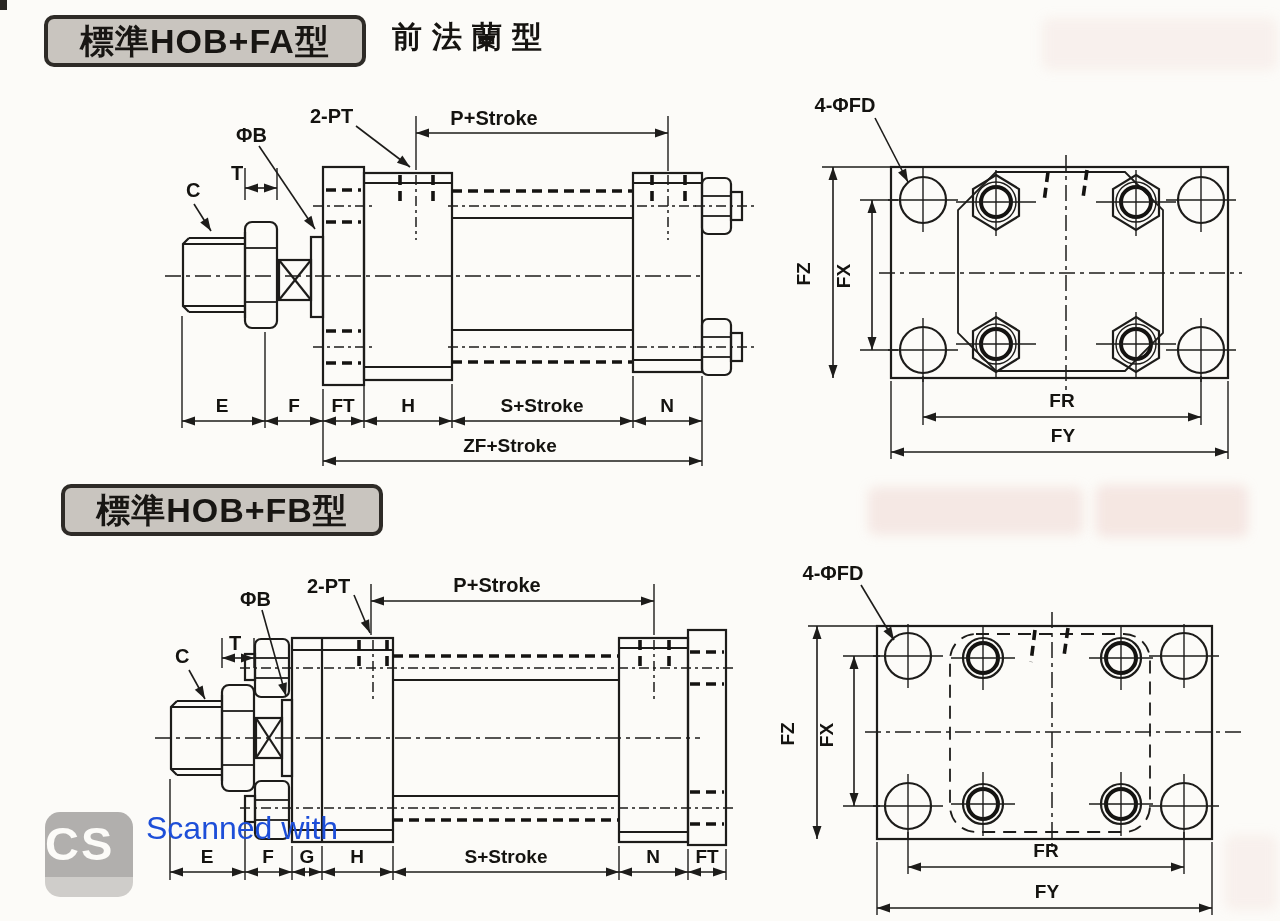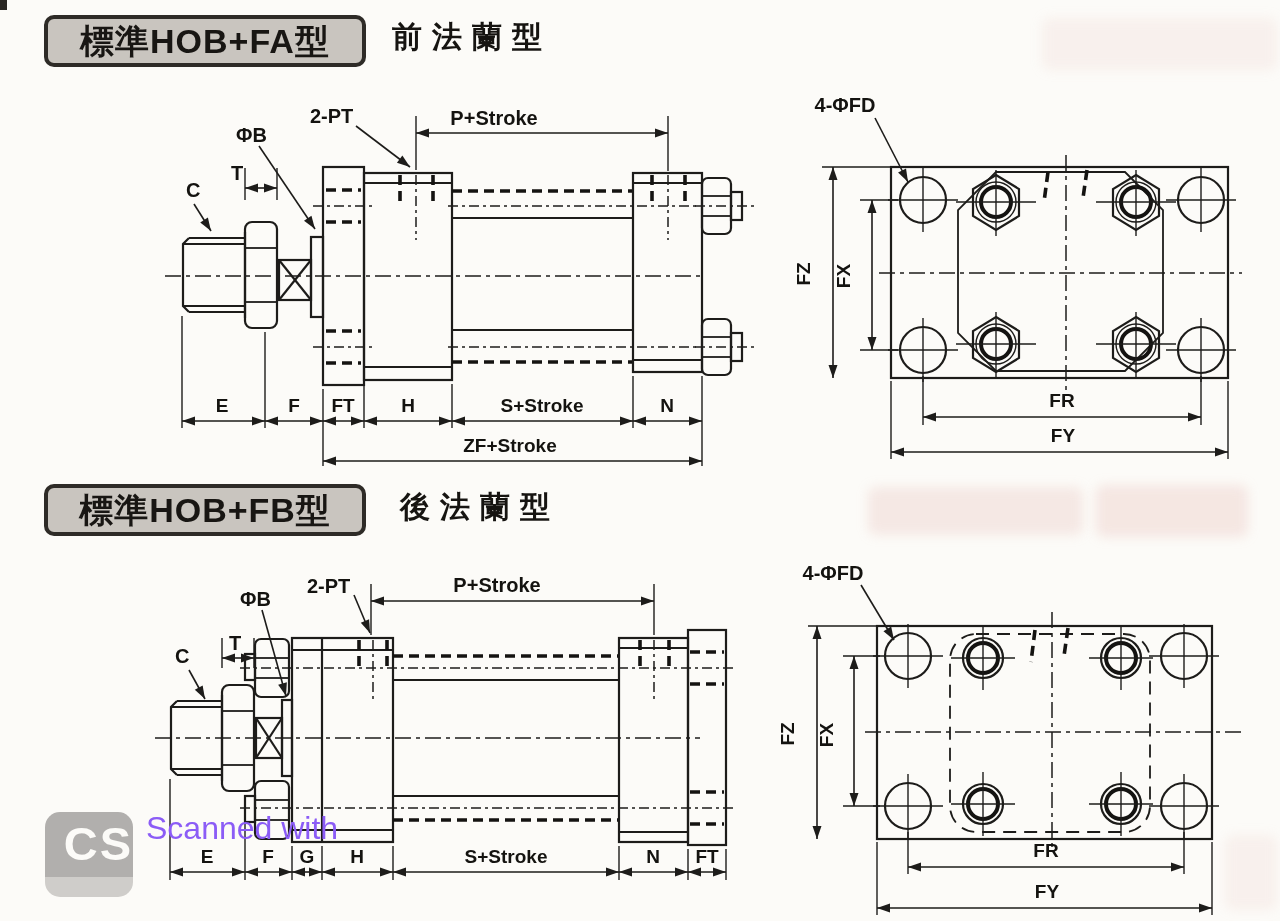--- a/index.html
+++ b/index.html
@@ -15,23 +15,23 @@
   .o2{stroke:#1d1c1a;stroke-width:1.8;fill:none;}
   .thin{stroke:#1d1c1a;stroke-width:1.4;fill:none;}
   .cl{stroke:#1d1c1a;stroke-width:1.5;fill:none;stroke-dasharray:16 5 4 5;}
   .cls{stroke:#1d1c1a;stroke-width:1.5;fill:none;stroke-dasharray:10 4 3 4;}
   .hd{stroke:#141311;stroke-width:3.6;fill:none;stroke-dasharray:10 6;}
   .dim{stroke:#1d1c1a;stroke-width:1.6;fill:none;}
   .lbl{font:bold 19px "Liberation Sans",sans-serif;fill:#141310;}
   .lblb{font:bold 20px "Liberation Sans",sans-serif;fill:#141310;}
   .wm-logo{position:absolute;left:45px;top:812px;width:88px;height:85px;border-radius:15px;
            background:linear-gradient(#b1afad 0 76%,#cfcdca 76% 100%);
-           display:flex;align-items:flex-start;justify-content:flex-end;}
+           display:flex;align-items:flex-start;justify-content:flex-start;}
   .wm-logo span{font-size:47px;font-weight:bold;color:#fcfbf8;letter-spacing:2px;margin-top:4px;}
-  .wm-text{position:absolute;left:146px;top:806px;font-size:32px;color:#8b5cf6;line-height:44px;
+  .wm-text{position:absolute;left:146px;top:806px;font-size:32px;color:#1d4ed8;line-height:44px;
            font-weight:400;}
   .ghost{position:absolute;border-radius:8px;filter:blur(6px);}
   .g1{left:868px;top:487px;width:215px;height:48px;background:rgba(222,160,150,.20);}
   .g2{left:1096px;top:485px;width:152px;height:52px;background:rgba(222,160,150,.22);}
   .g3{left:1042px;top:18px;width:235px;height:52px;background:rgba(230,185,178,.16);}
   .g4{left:1225px;top:835px;width:52px;height:75px;background:rgba(228,180,170,.14);}
   .corner-mark{position:absolute;left:0;top:0;width:7px;height:10px;background:#2a2824;}
 </style>
 </head>
 <body>
@@ -242,22 +242,21 @@
       <line class="thin" x1="1201" y1="376" x2="1201" y2="425"></line>
       <line class="dim" x1="923" y1="417" x2="1201" y2="417" marker-start="url(#m2s)" marker-end="url(#m2e)"></line>
       <text class="lbl" x="1062" y="407" text-anchor="middle">FR</text>
       <line class="thin" x1="891" y1="381" x2="891" y2="459"></line>
       <line class="thin" x1="1228" y1="381" x2="1228" y2="459"></line>
       <line class="dim" x1="891" y1="452" x2="1228" y2="452" marker-start="url(#m2s)" marker-end="url(#m2e)"></line>
       <text class="lbl" x="1063" y="442" text-anchor="middle">FY</text>
     </g>
   </svg>
 
-  <div class="badge" style="left:44px;top:484px;text-align:center;">標準HOB+FB型</div>
-  <div class="sec-title" style="left:400px;top:487px;">後法蘭型</div>
+  <div class="badge" style="left:61px;top:484px;text-align:center;">標準HOB+FB型</div>
 
   <svg style="left:150px;top:555px;" width="625" height="335" viewBox="150 555 625 335">
     <defs>
       <marker id="m3e" markerUnits="userSpaceOnUse" markerWidth="16" markerHeight="12" refX="15" refY="6" orient="auto">
           <path d="M15,6 L2,1.5 L2,10.5 Z" fill="#1d1c1a"></path>
         </marker>
       <marker id="m3s" markerUnits="userSpaceOnUse" markerWidth="16" markerHeight="12" refX="15" refY="6" orient="auto-start-reverse">
           <path d="M15,6 L2,1.5 L2,10.5 Z" fill="#1d1c1a"></path>
         </marker>
     </defs>

